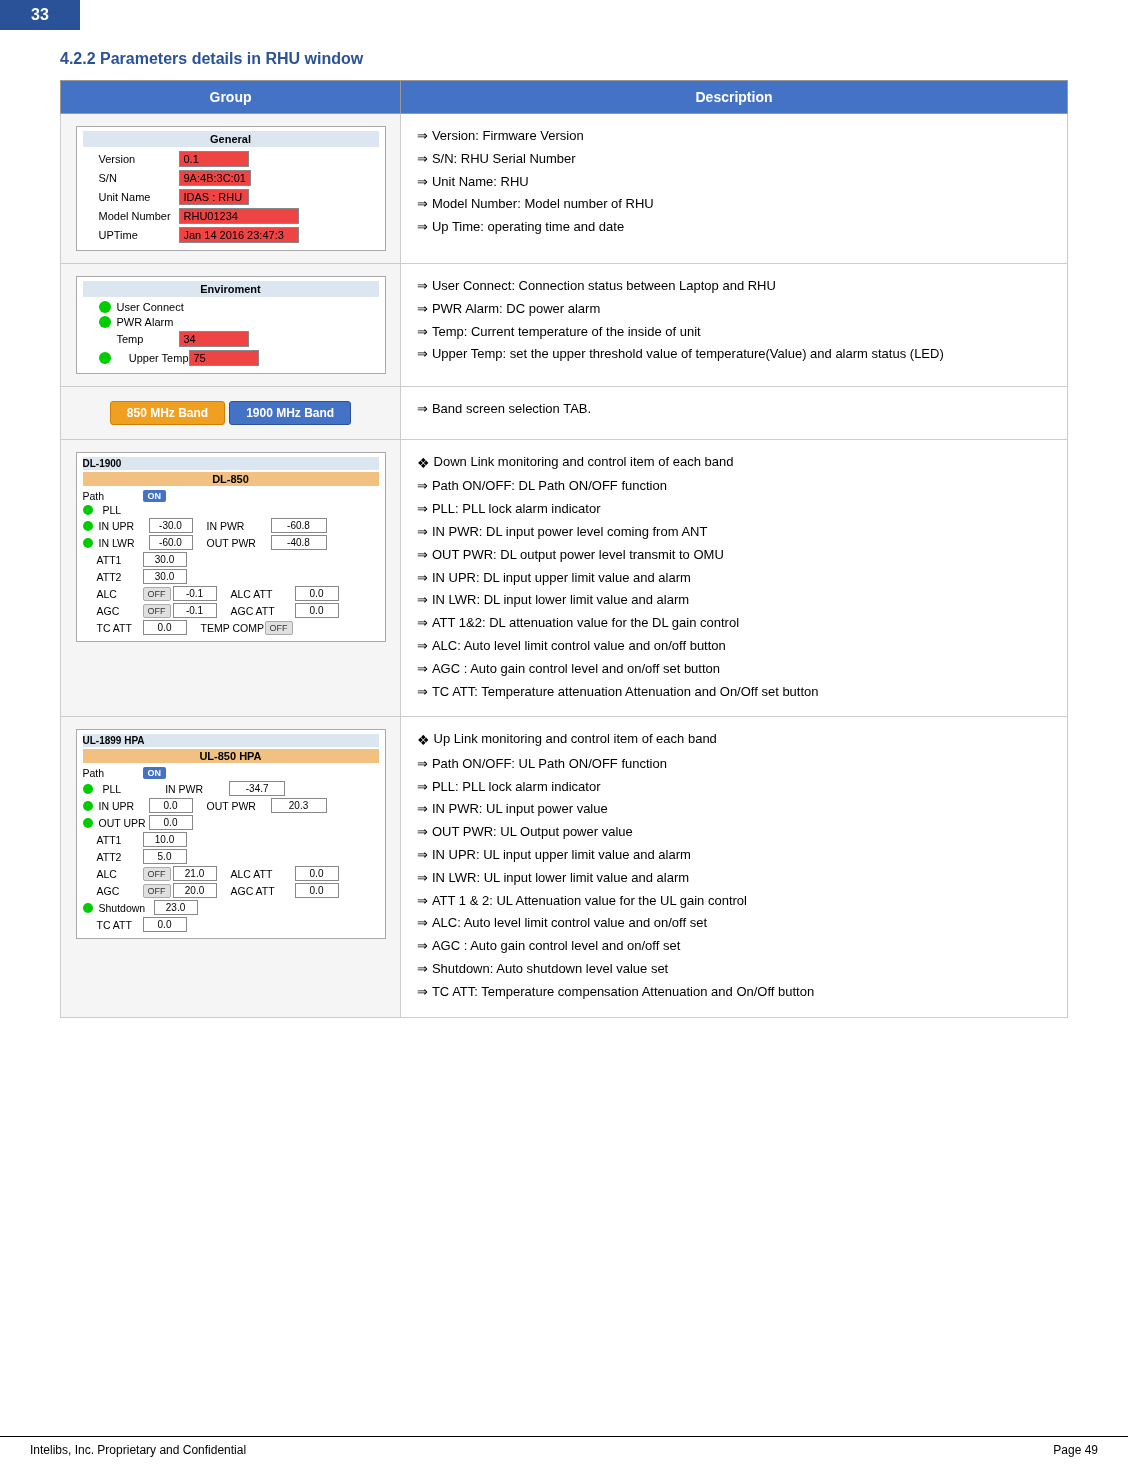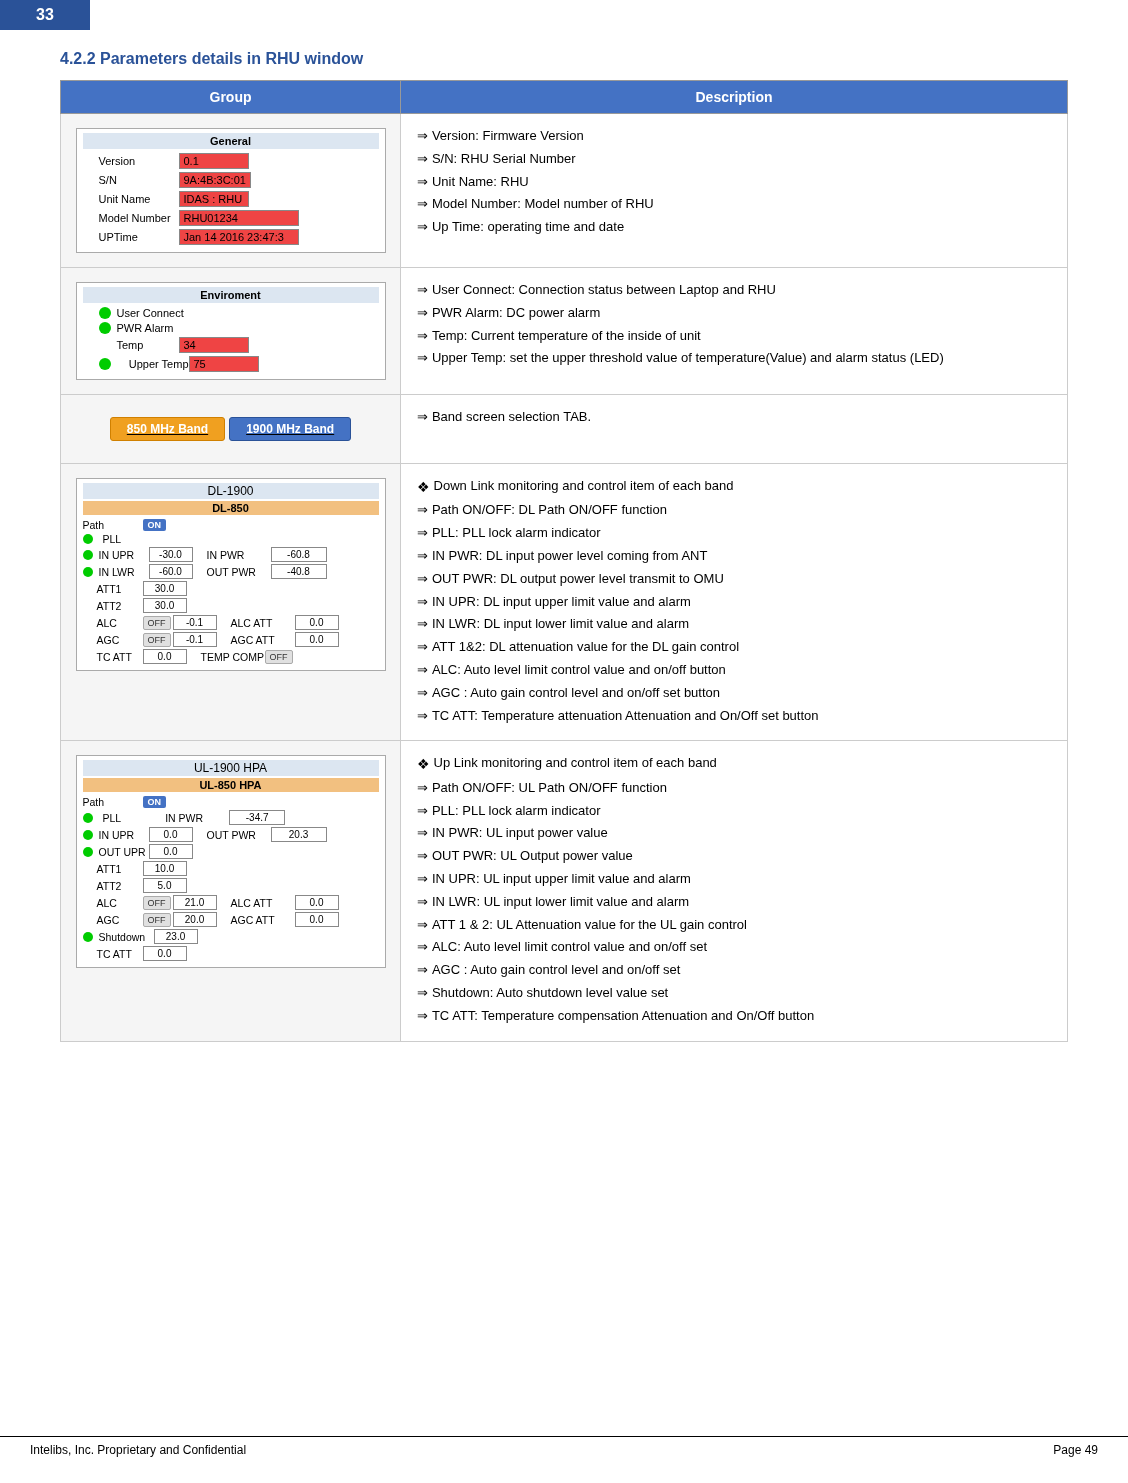--- a/index.html
+++ b/index.html
@@ -15,21 +15,21 @@
     
     .page-tab {
       background: #2a5298;
       color: #fff;
       font-size: 16px;
       font-weight: bold;
       padding: 6px 18px;
       display: inline-block;
       position: absolute;
       top: 0; left: 0;
-      width: 90px;
+      width: 80px;
       text-align: center;
     }
 
     .page-content {
       padding: 50px 60px 60px 60px;
     }
 
     
     .section-heading {
       color: #2a5298;
@@ -54,20 +54,21 @@
       border: 1px solid #999;
     }
     .main-table td {
       border: 1px solid #ccc;
       vertical-align: top;
       padding: 10px;
     }
     .main-table td:first-child {
       width: 340px;
       background: #f5f5f5;
+      padding: 8px;
     }
     .main-table td:last-child {
       width: calc(100% - 340px);
       font-size: 13px;
       line-height: 1.6;
       padding: 12px 16px;
     }
 
     
     .desc-line {
@@ -130,24 +131,23 @@
       background: #00cc00;
       display: inline-block;
       margin-right: 6px;
       flex-shrink: 0;
     }
 
     
     .band-tabs {
       display: flex;
       gap: 4px;
-      margin: 12px auto;
+      margin: 6px auto;
       width: 310px;
       justify-content: center;
-      text-decoration: underline;
     }
     .band-tab-btn {
       background: #f0a020;
       color: #fff;
       font-weight: bold;
       font-size: 12px;
       border: 1px solid #d08000;
       padding: 4px 16px;
       border-radius: 3px;
       cursor: pointer;
@@ -161,23 +161,22 @@
     .dl-panel {
       background: #fff;
       border: 1px solid #aaa;
       font-size: 11px;
       padding: 4px 6px;
       margin: 4px auto;
       width: 310px;
     }
     .dl-header {
       background: #dce6f1;
-      font-size: 12px;
-      font-weight: normal;
-      text-align: center;
+      font-size: 10px;
+      font-weight: bold;
       padding: 1px 0;
       margin-bottom: 2px;
     }
     .dl-sub-header {
       background: #f2c080;
       font-size: 11px;
       font-weight: bold;
       text-align: center;
       padding: 1px 0;
       margin-bottom: 4px;
@@ -477,21 +476,21 @@
           <div class="desc-line">
               <span class="arrow">⇒</span>
               <span>TC  ATT:  Temperature  attenuation  Attenuation  and On/Off set button</span>
             </div>
         </td>
       </tr>
 
       <tr>
         <td>
           <div class="dl-panel">
-            <div class="dl-header">UL-1900 HPA</div>
+            <div class="dl-header">UL-1899 HPA</div>
             <div class="dl-sub-header">UL-850 HPA</div>
 
             <div class="dl-row">
               <span class="dl-label">Path</span>
               <button class="on-btn">ON</button>
             </div>
 
             <div class="dl-row">
               <span class="led-dot" style="width:10px;height:10px;"></span>
               <span style="margin-left:4px;">PLL</span>

